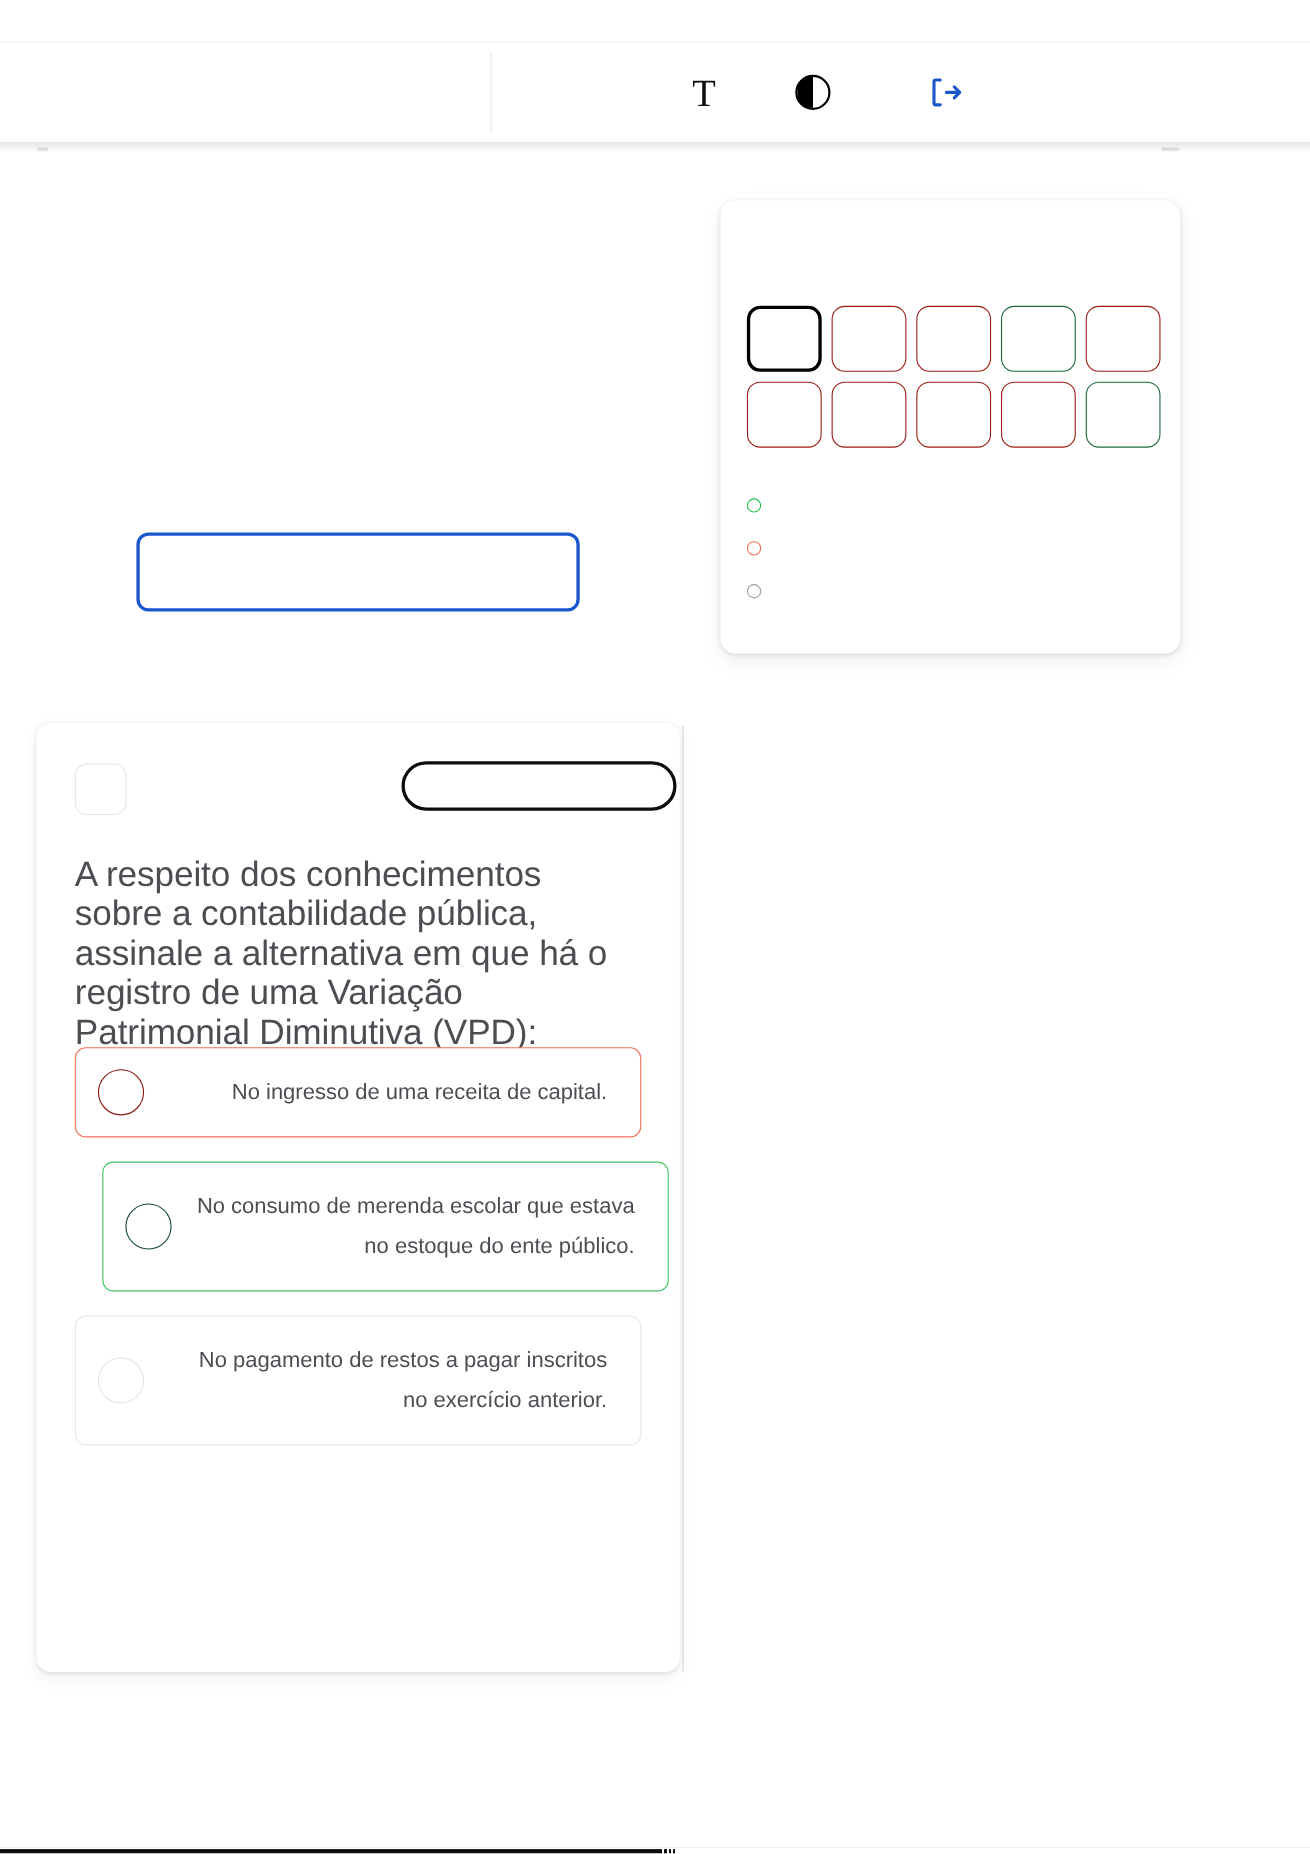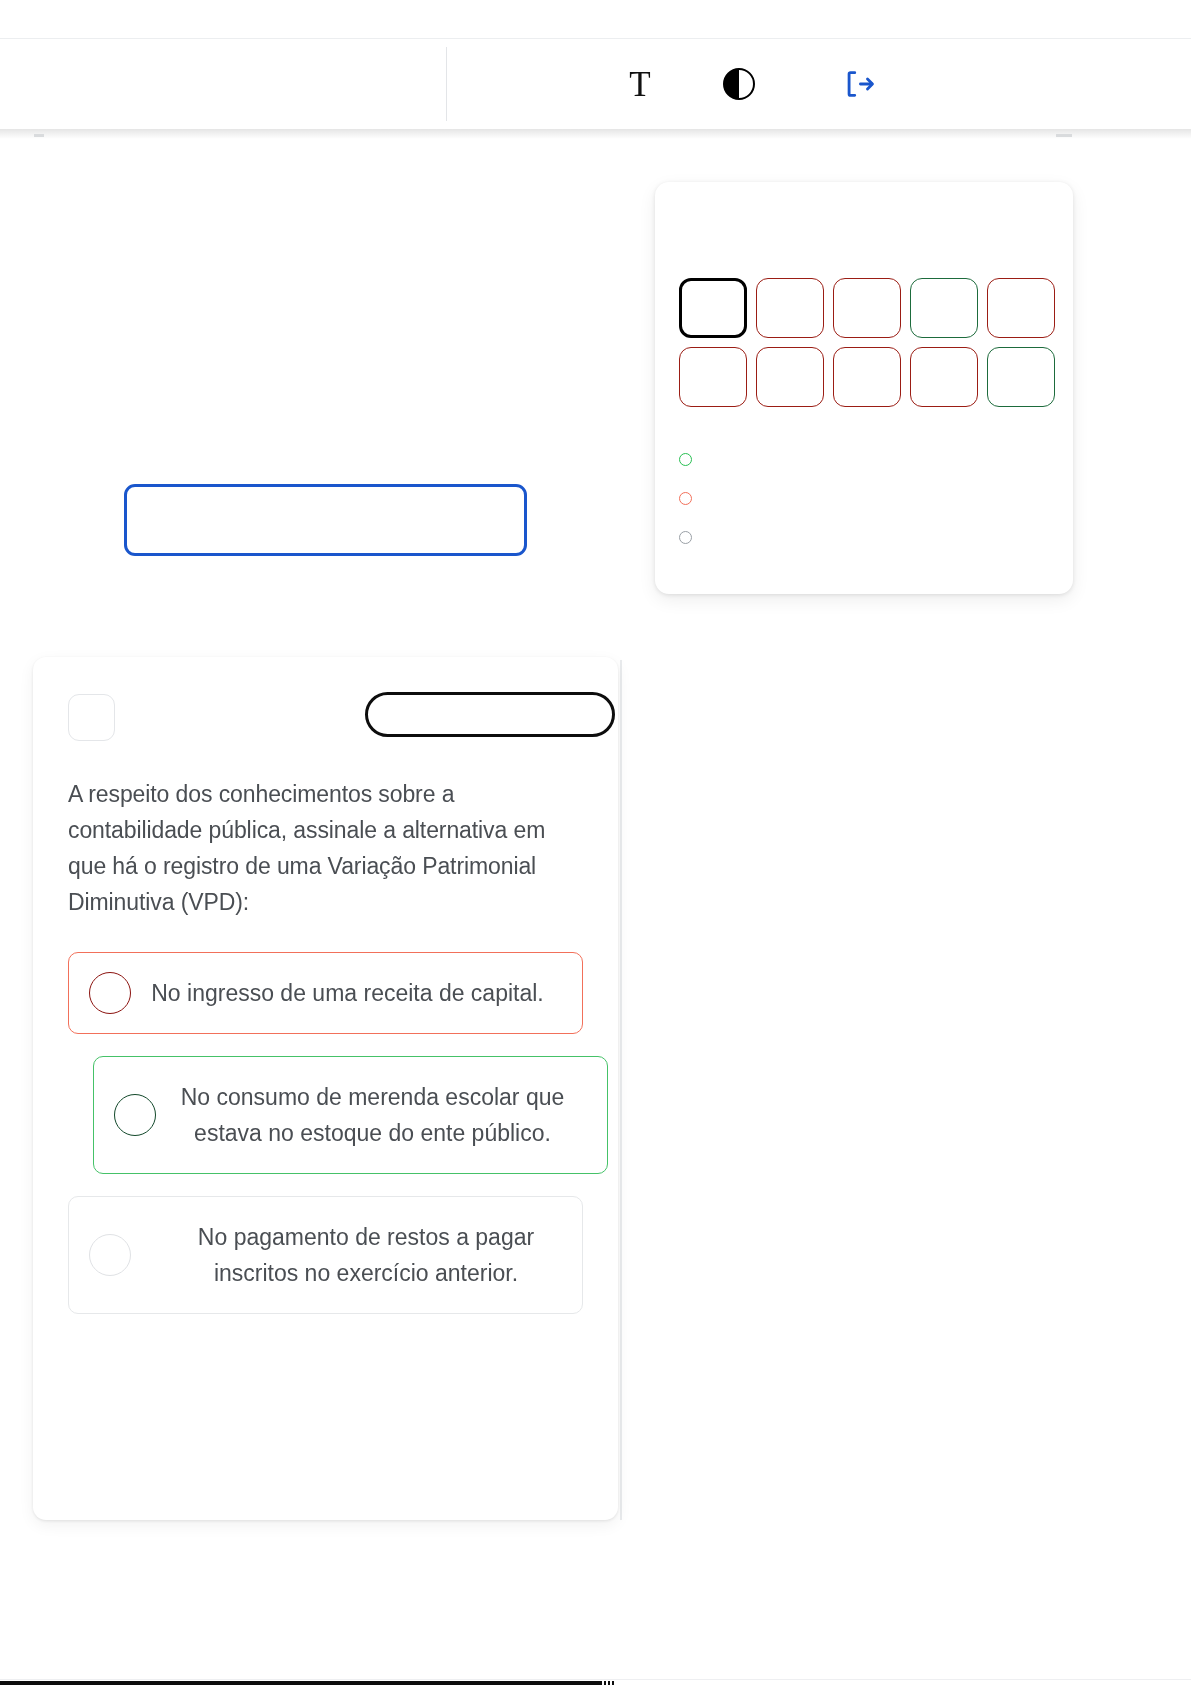--- a/index.html
+++ b/index.html
@@ -189,21 +189,21 @@
     border: 3px solid #0d0d0d;
     border-radius: 23px;
     background: #ffffff;
     cursor: pointer;
   }
 
   .q-text {
     position: absolute;
     left: 35px; top: 119px;
     width: 510px;
-    font-size: 23px;
+    font-size: 32px;
     line-height: 36px;
     color: #4a4e53;
     letter-spacing: -0.1px;
   }
 
   .options {
     position: absolute;
     left: 35px; top: 295px;
     width: 515px;
   }
@@ -219,22 +219,22 @@
   }
   .option .radio {
     flex: none;
     width: 42px; height: 42px;
     border-radius: 50%;
     margin-left: 20px;
     background: transparent;
   }
   .option .opt-text {
     flex: 1;
-    text-align: center;
-    font-size: 23px;
+    text-align: right;
+    font-size: 20px;
     line-height: 36px;
     color: #4a4e53;
     padding: 22px 30px 22px 12px;
   }
   .option.wrong  { border: 1.6px solid #f2705a; }
   .option.wrong  .radio { border: 1.8px solid #8c1410; }
   .option.right  { border: 1.6px solid #45c268; margin-left: 25px; }
   .option.right  .radio { border: 1.8px solid #12482a; }
   .option.plain  { border: 1.6px solid #e6e8ea; gap: 37px; }
   .option.plain  .radio { border: 1.6px solid #e0e2e5; }

